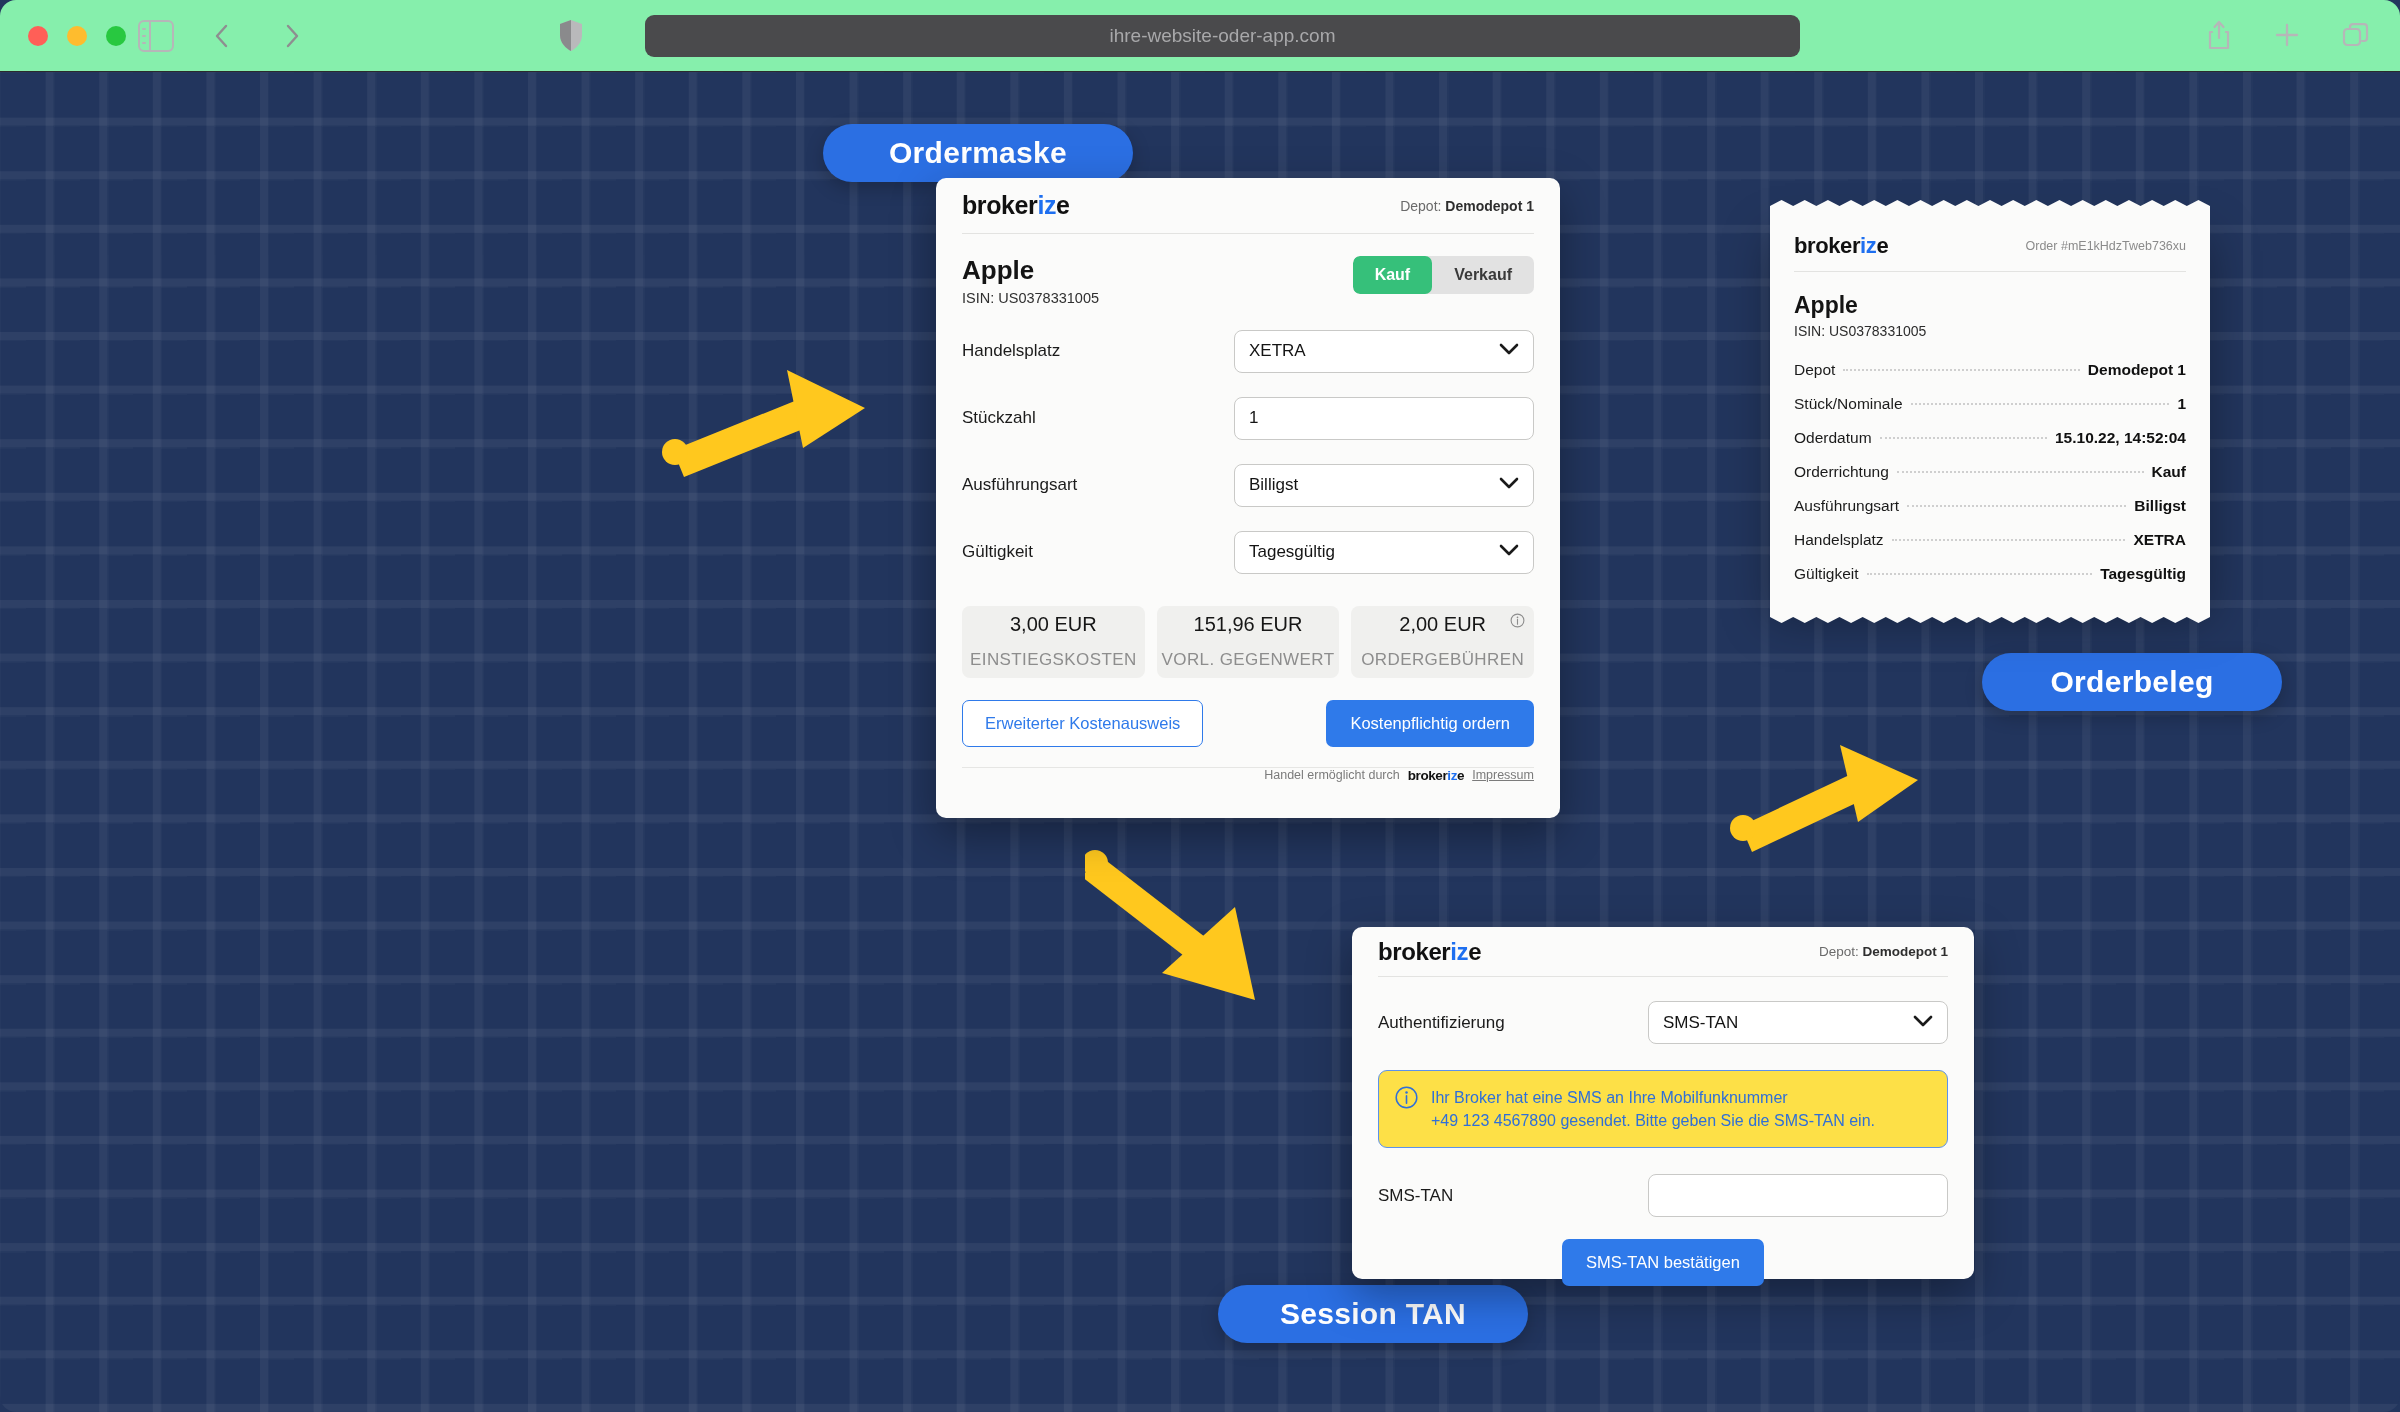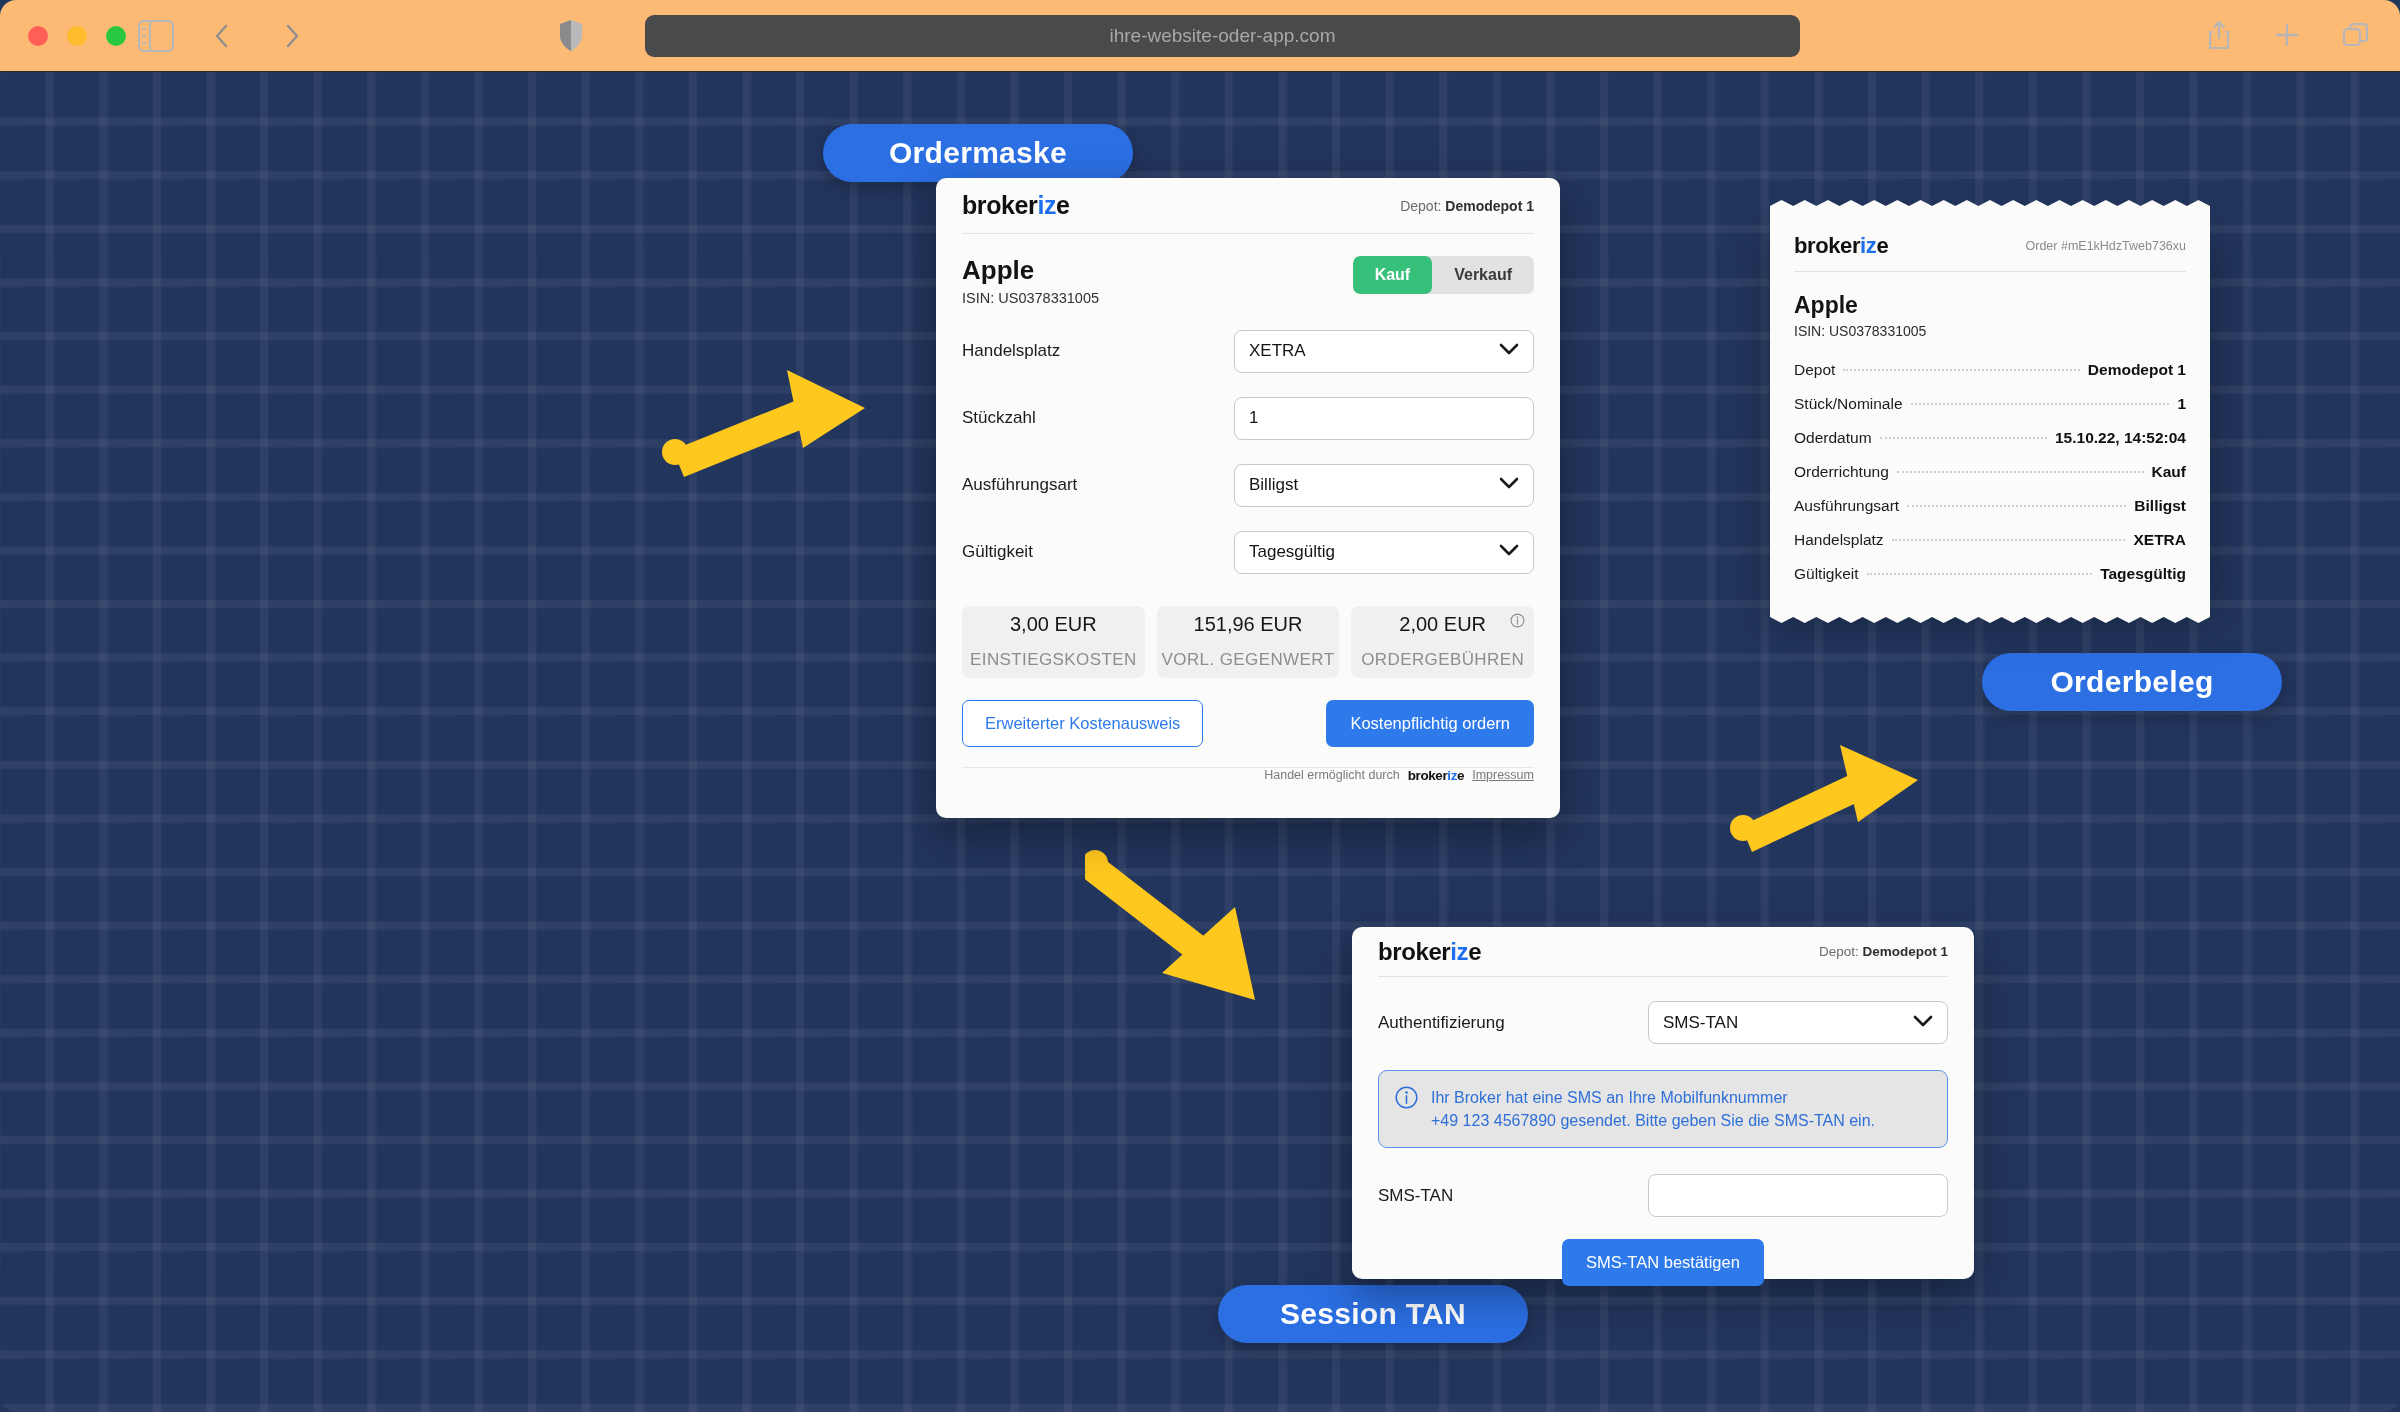--- a/index.html
+++ b/index.html
@@ -6,21 +6,21 @@
   html,body { width:2400px; height:1412px; overflow:hidden; }
   body {
     font-family:"Liberation Sans", sans-serif;
     background:#000;
   }
   #root { position:relative; width:2400px; height:1412px; background:#23365e; }
 
   
   .chrome{
     position:absolute; left:0; top:0; width:2400px; height:72px;
-    background:#fdba74;
+    background:#86efac;
     border-top-left-radius:16px; border-top-right-radius:16px;
     border-bottom:1px solid #2b2b2d;
   }
   .traffic{ position:absolute; top:26px; left:28px; display:flex; gap:19px; }
   .dot{ width:20px; height:20px; border-radius:50%; }
   .dot.r{ background:#ff5f57; } .dot.y{ background:#febc2e; } .dot.g{ background:#28c840; }
 
   .sidebar-btn{ position:absolute; left:138px; top:20px; width:36px; height:32px; }
   .sidebar-btn .frame{ width:36px; height:32px; border:2.3px solid #b6b6b8; border-radius:6px; }
   .sidebar-btn .div{ position:absolute; left:11px; top:2px; width:2.3px; height:28px; background:#b6b6b8; }
@@ -167,21 +167,21 @@
   
   #tan-card{ left:1352px; top:927px; width:622px; height:352px; }
   .tan-head{
     height:50px; margin:0 26px; border-bottom:1px solid #e3e3e1;
     display:flex; align-items:center; justify-content:space-between;
   }
   .tan-head .logo{ font-size:24px; }
   .tan-head .depot{ font-size:13.5px; color:#6a6a6a; }
   .tan-head .depot b{ color:#2e2e2e; font-weight:700; }
   .infobox{
-    margin:26px 26px 0; background:#e5e5e5; border:1px solid #5c92ec;
+    margin:26px 26px 0; background:#fde047; border:1px solid #5c92ec;
     border-radius:9px; padding:15px 16px; display:flex; gap:13px; align-items:flex-start;
   }
   .infobox .txt{ font-size:16px; color:#2f6fd8; line-height:1.45; }
   .tan-btnrow{ display:flex; justify-content:center; margin:22px 26px 0; }
 
   
   .pill{
     position:absolute; background:#2b6fe3; color:#fff; border-radius:999px;
     font-size:30px; font-weight:700; letter-spacing:.3px;
     display:flex; align-items:center; justify-content:center;

